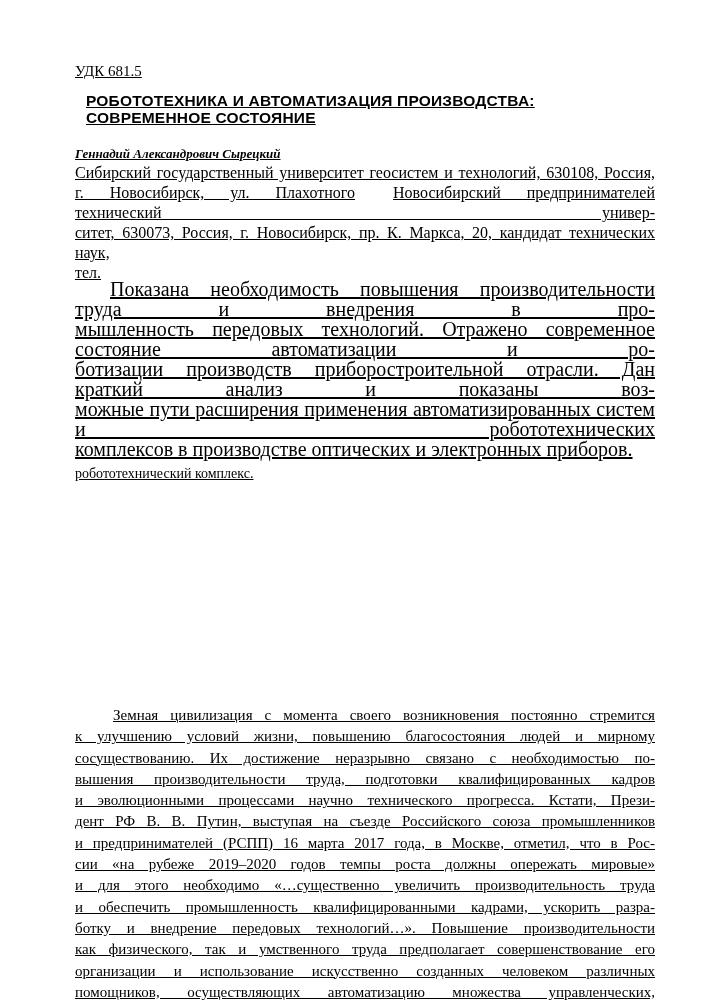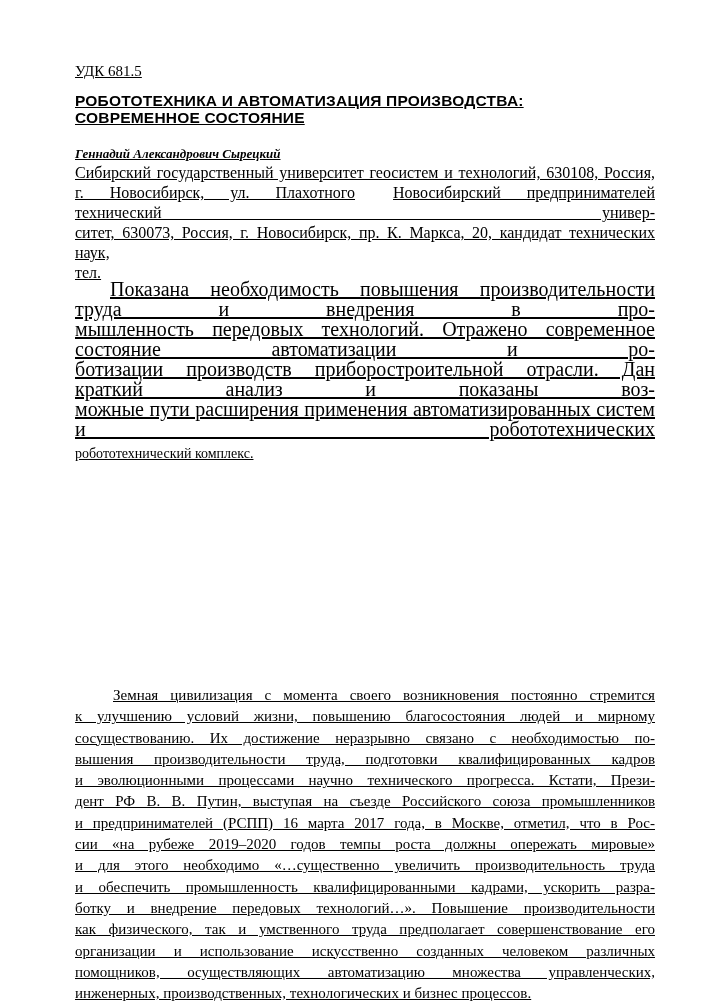--- a/index.html
+++ b/index.html
@@ -24,20 +24,21 @@
     font-size: 15px;
     line-height: 18px;
   }
   .title {
     margin-top: 12px;
     font-family: "Liberation Sans", "DejaVu Sans", sans-serif;
     font-weight: bold;
     font-size: 15.5px;
     line-height: 17px;
     letter-spacing: 0.2px;
+    margin-left: 11px;
   }
   .author {
     margin-top: 18px;
     font-size: 13px;
     line-height: 19px;
     font-weight: bold;
     font-style: italic;
   }
   .affil { font-size: 16px; line-height: 20px; }
   .abstract { margin-top: -4px; font-size: 20px; line-height: 20px; }
@@ -72,20 +73,21 @@
       <div class="ln j"><span>г. Новосибирск, ул. Плахотного</span><span class="gap"></span><span>Новосибирский предпринимателей технический универ-</span></div>
       <div class="ln j">ситет, 630073, Россия, г. Новосибирск, пр. К. Маркса, 20, кандидат технических наук,</div>
       <div class="ln last">тел.</div>
     </div>
 
     <div class="abstract">
       <div class="ln j ind">Показана необходимость повышения производительности труда и внедрения в про-</div>
       <div class="ln j">мышленность передовых технологий. Отражено современное состояние автоматизации и ро-</div>
       <div class="ln j">ботизации производств приборостроительной отрасли. Дан краткий анализ и показаны воз-</div>
       <div class="ln j">можные пути расширения применения автоматизированных систем и робототехнических</div>
+      <div class="ln last">комплексов в производстве оптических и электронных приборов.</div>
     </div>
 
     <div class="keywords">
       <div class="ln last">робототехнический комплекс.</div>
     </div>
 
     <div class="bodytext">
       <div class="ln j ind-lg">Земная цивилизация с момента своего возникновения постоянно стремится</div>
       <div class="ln j">к улучшению условий жизни, повышению благосостояния людей и мирному</div>
       <div class="ln j">сосуществованию. Их достижение неразрывно связано с необходимостью по-</div>

